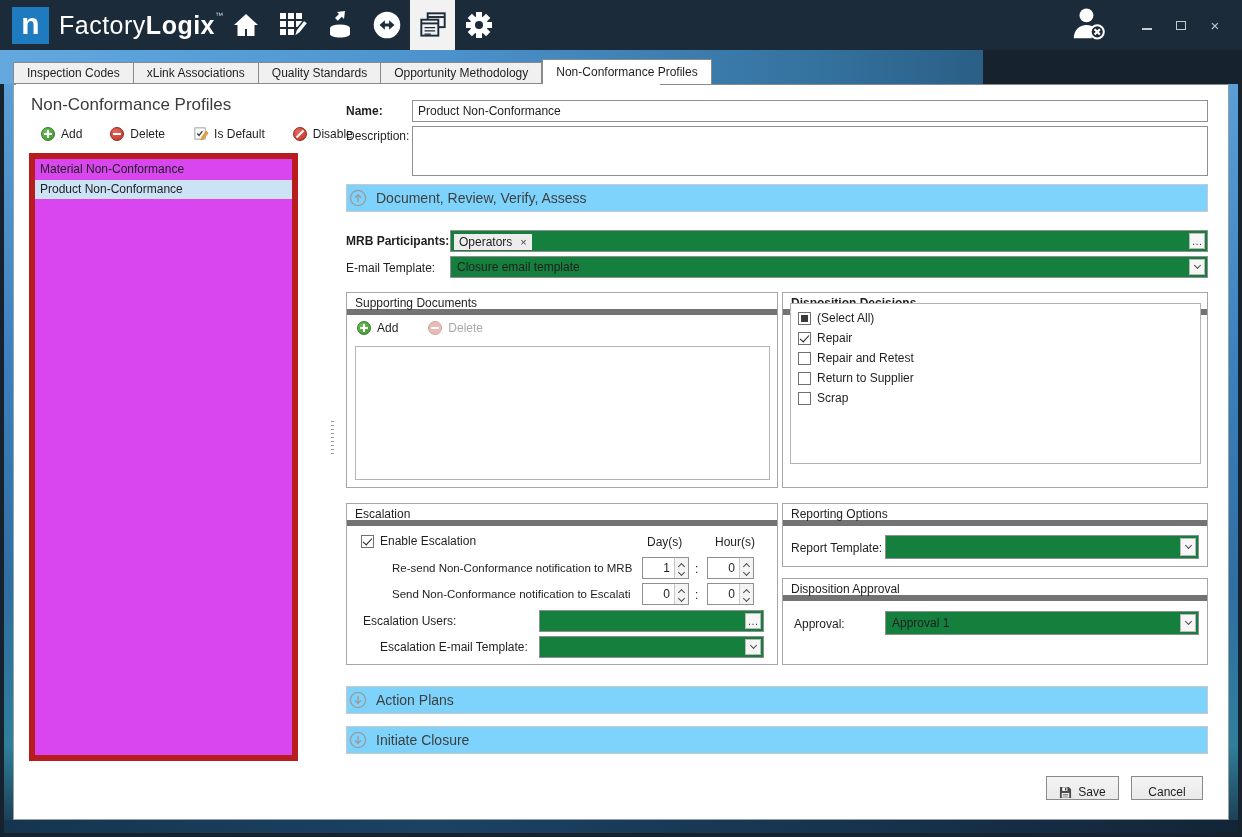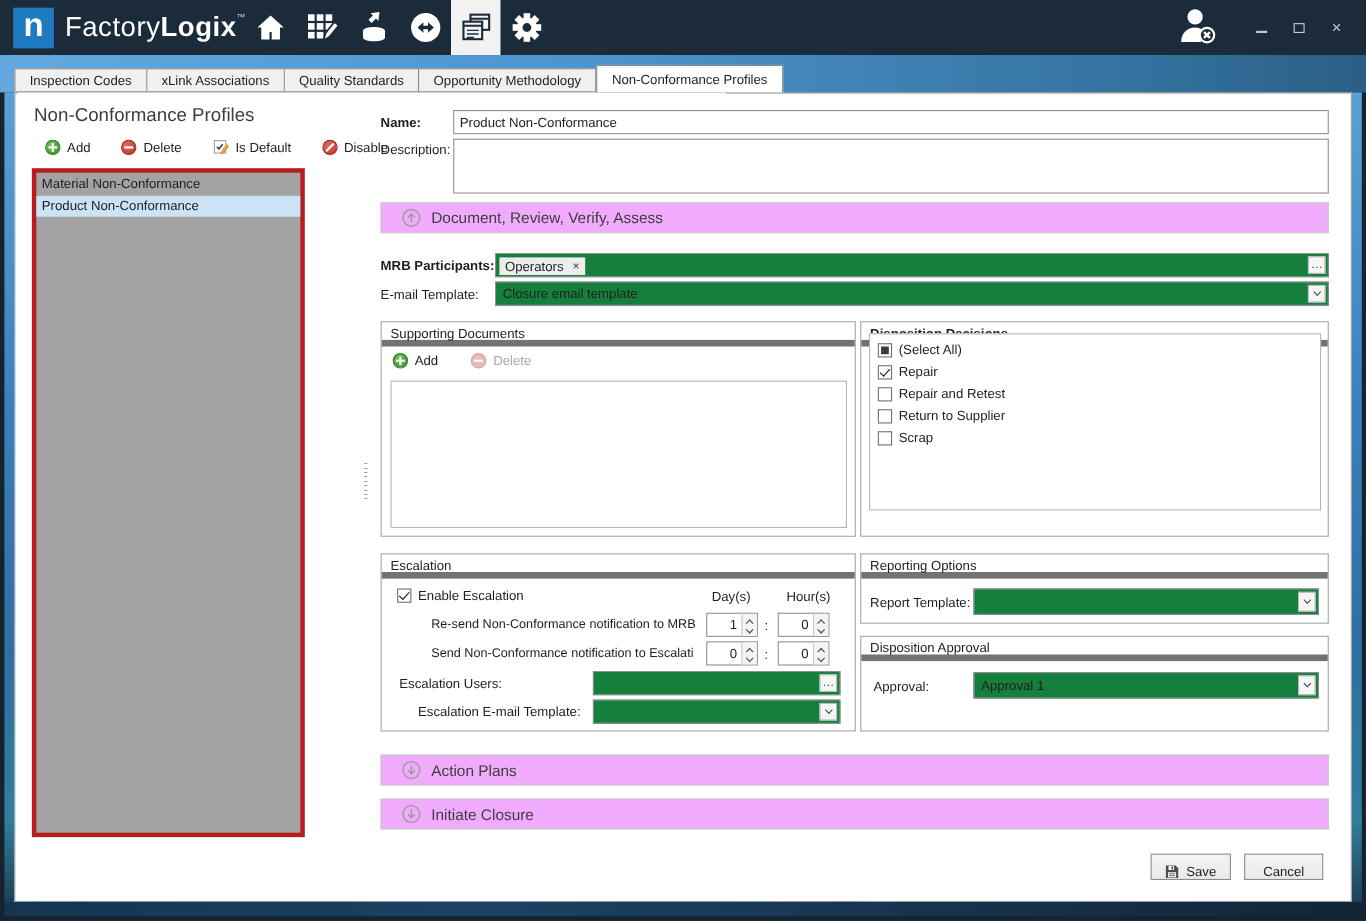--- a/index.html
+++ b/index.html
@@ -19,21 +19,21 @@
   #nav-icons { position:absolute; left:222px; top:0; height:50px; display:flex; }
   .nav-btn { width:47px; height:50px; display:flex; align-items:center; justify-content:center; }
   .nav-btn.active { background:#F2F2F2; width:45px; }
   .win-right { position:absolute; right:18px; top:0; height:50px; display:flex; align-items:center; gap:16px; }
   .ctrl-btn { width:18px; height:18px; display:flex; align-items:center; justify-content:center; color:#C6CBD0; font-size:15px; }
   .ctrl-min-bar { width:10px; height:2px; background:#C6CBD0; margin-top:7px; }
   .ctrl-max-box { width:10px; height:9px; border:1.5px solid #C6CBD0; }
   #user-icon { margin-right:14px; }
 
   
-  #strip-top { position:absolute; top:50px; left:0; width:1242px; height:34px;
+  #strip-top { position:absolute; top:50px; left:0; width:983px; height:34px;
     background:linear-gradient(90deg,#63A9E0 0%,#4C92CC 45%,#34729F 83%,#2A5F86 100%); }
   #side-left,#side-right { position:absolute; top:84px; width:9px; height:736px;
     background:linear-gradient(180deg,#5B9FD8 0%,#3A7FBC 40%,#2F6FA3 68%,#2F7E9B 90%,#1D4157 100%); }
   #side-left { left:4px; } #side-right { right:4px; }
   #bottom-bar { position:absolute; top:820px; left:4px; width:1234px; height:13px;
     background:linear-gradient(90deg,#15354F 0%,#1B4263 35%,#152E46 80%,#112537 100%); }
 
   
   #tabs { position:absolute; left:13px; bottom:0; display:flex; align-items:flex-end; }
   .tab { height:22px; padding:0 13px; background:#F0F0F0; border:1px solid #8A8A8A; border-left-width:0;
@@ -54,21 +54,21 @@
   .tool-btn.state-disabled { color:#A9A9A9; }
   .ic-circle { width:14px; height:14px; border-radius:50%; display:inline-flex; align-items:center; justify-content:center; flex:none; }
   .ic-add { background:radial-gradient(circle at 35% 30%,#6FBE53,#3E9330); border:1px solid #2E7D27; }
   .ic-del { background:radial-gradient(circle at 35% 30%,#E2685C,#C23327); border:1px solid #99251C; }
   .ic-del-dis { background:#E5BCB7; border:1px solid #D3A6A1; }
   .plus { width:8px; height:2px; background:#fff; position:relative; }
   .plus::after { content:""; position:absolute; left:3px; top:-3px; width:2px; height:8px; background:#fff; }
   .minus { width:8px; height:2px; background:#fff; }
   .ic-disable { background:radial-gradient(circle at 35% 30%,#E2685C,#C23327); border:1px solid #99251C; }
   .slash { width:10px; height:2px; background:#fff; transform:rotate(-45deg); }
-  #lp-list { position:absolute; left:15px; top:69px; width:248px; height:608px; border:4px solid #b91c1c; background:#a3a3a3; }
+  #lp-list { position:absolute; left:15px; top:69px; width:269px; height:608px; border:6px solid #b91c1c; background:#d946ef; }
   .lp-item { height:19px; line-height:19px; padding-left:5px; font-size:12px; color:#1E1E1E; margin-top:1px; }
   .lp-item.selected { background:#CBE3F5; }
   #splitter { position:absolute; left:317px; top:337px; width:3px; height:36px;
     background:repeating-linear-gradient(180deg,#9A9A9A 0 1px,transparent 1px 4px); }
 
   
   .lbl { position:absolute; font-size:12px; color:#1E1E1E; white-space:nowrap; }
   .lbl.b { font-weight:bold; }
   .tbox { position:absolute; border:1px solid #8F8F8F; background:#fff; font-size:12px; color:#1E1E1E;
           padding:3px 5px; overflow:hidden; white-space:nowrap; }
@@ -76,22 +76,22 @@
   .dd .dd-val { position:absolute; left:6px; top:0; bottom:0; display:flex; align-items:center; font-size:12px; color:#1E1E1E; }
   .dd-btn { position:absolute; right:2px; top:2px; bottom:2px; width:16px; background:#F6F6F6;
             border:1px solid #B9B9B9; display:flex; align-items:center; justify-content:center; }
   .dots-btn { position:absolute; right:2px; top:2px; bottom:2px; width:16px; background:#F6F6F6;
             border:1px solid #B9B9B9; display:flex; align-items:flex-end; justify-content:center;
             font-size:11px; color:#444; line-height:1.3; }
   .chev { display:inline-block; width:5px; height:5px; border-top:1.5px solid #4a4a4a; border-right:1.5px solid #4a4a4a; }
   .chev-d { transform:rotate(135deg); margin-top:-3px; }
   .chev-u { transform:rotate(-45deg); margin-top:3px; }
 
-  .sect { position:absolute; height:28px; border:1px solid #C9C9C9; background:#f0abfc;
-          display:flex; align-items:center; gap:9px; padding-left:18px; }
+  .sect { position:absolute; height:28px; border:1px solid #C9C9C9; background:#7dd3fc;
+          display:flex; align-items:center; gap:9px; padding-left:2px; }
   .sect-label { font-size:14px; color:#3F3F3F; }
 
   .panel { position:absolute; border:1px solid #A6A6A6; background:#fff; }
   .panel-h { height:22px; line-height:21px; padding:0 8px; border-bottom:6px solid #737373; font-size:12px; color:#1E1E1E; }
   .panel-h.bold { font-weight:bold; }
   .inner-box { position:absolute; border:1px solid #B5B5B5; background:#fff; }
 
   .cb { width:13px; height:13px; border:1px solid #707070; background:#fff; display:inline-block;
         position:relative; flex:none; }
   .cb.state-checked::after { content:""; position:absolute; left:3px; top:0px; width:4px; height:8px;

